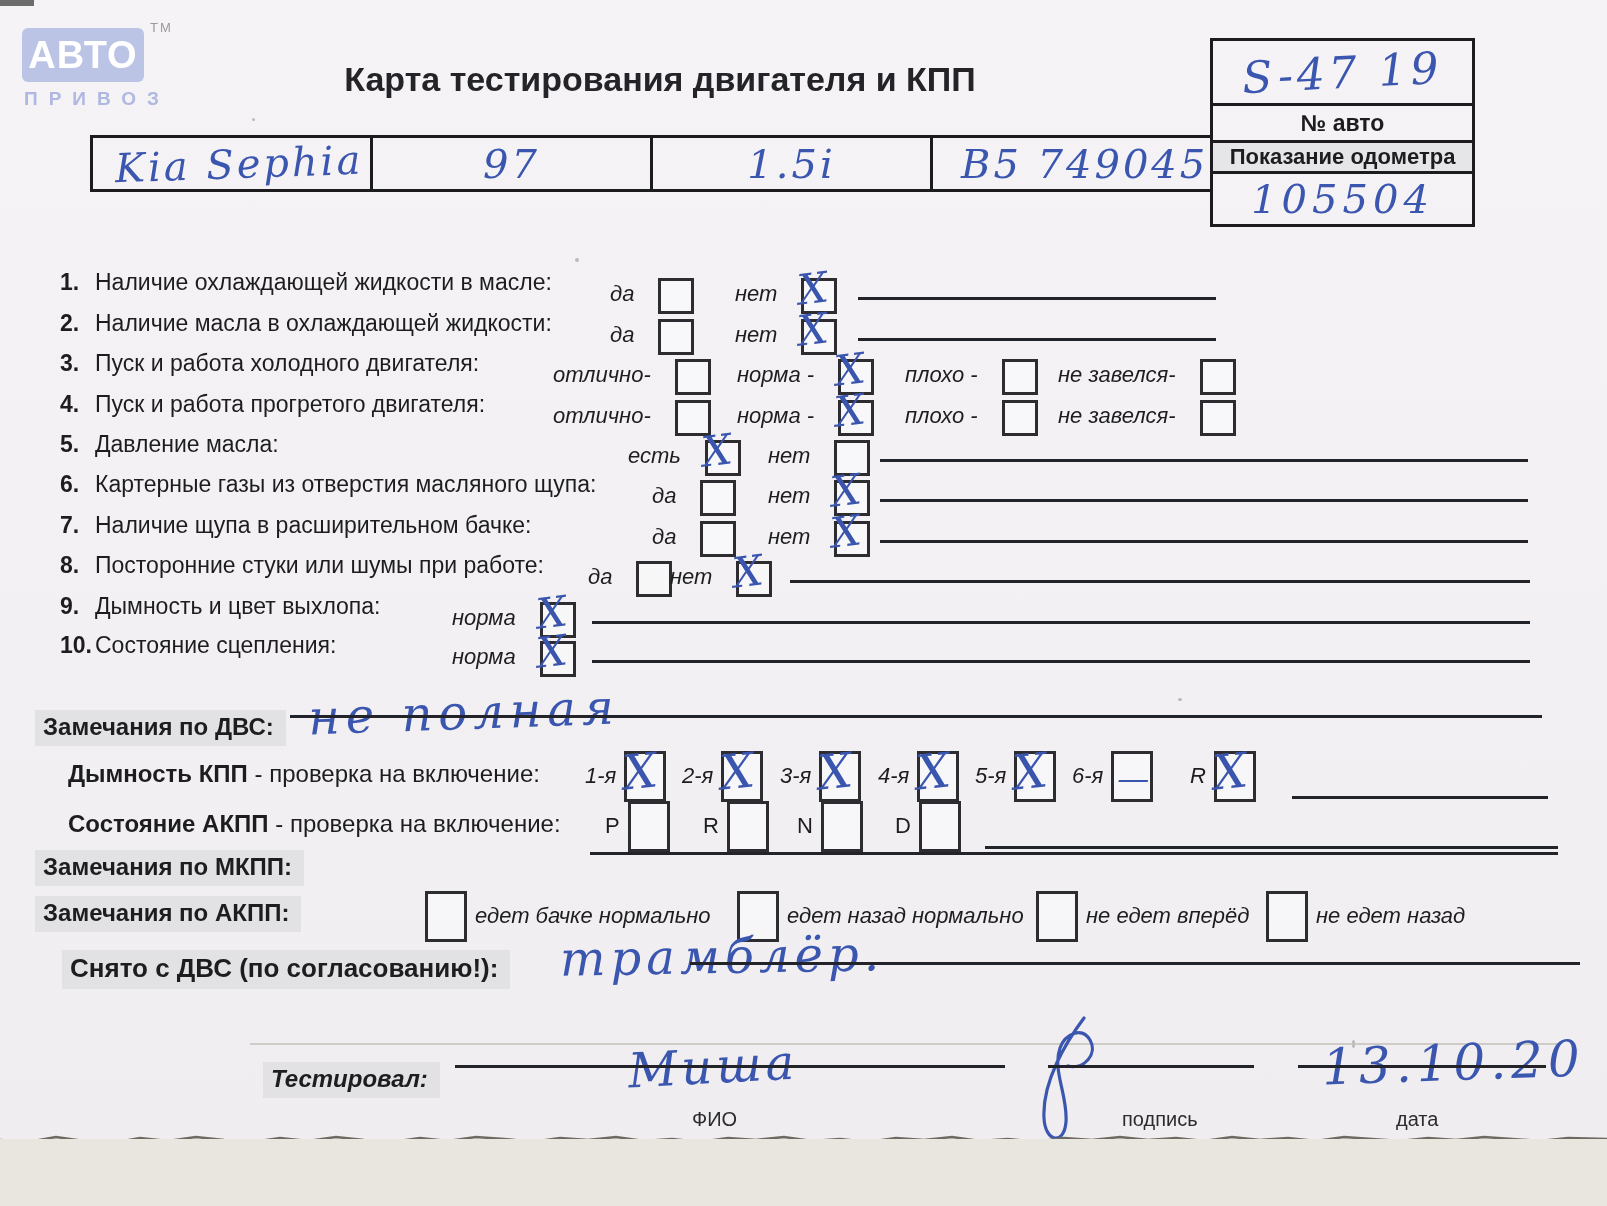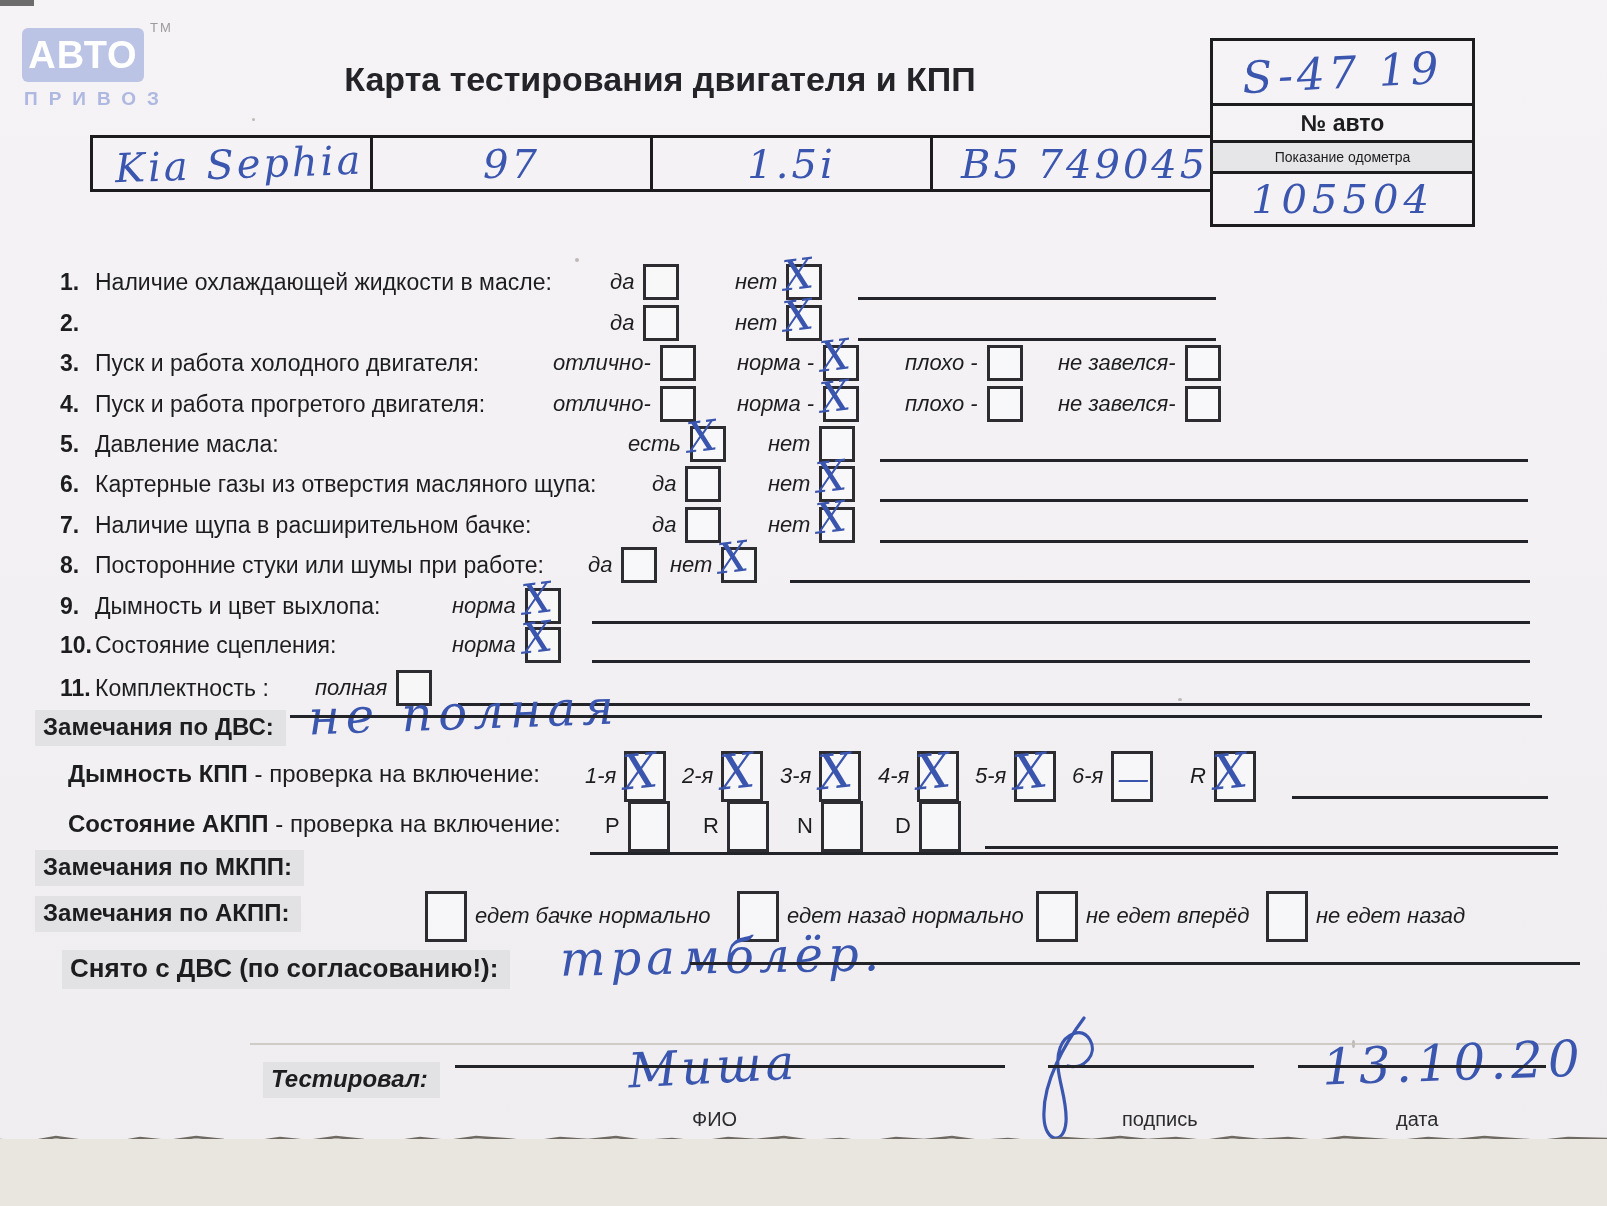--- a/index.html
+++ b/index.html
@@ -21,21 +21,21 @@
   td.th{font-weight:bold;font-size:23px;height:27px;background:#f0eff1;}
   td.vcell{height:49px;}
   td.gray{background:#e6e5e7;}
   
   .hw{font-family:"DejaVu Serif",serif;font-style:italic;color:#3b56af;white-space:nowrap;}
   .hw-lg{font-size:40px;letter-spacing:3px;}
   
   .row{position:absolute;left:0;width:1607px;height:42px;line-height:40px;}
   .num{position:absolute;left:60px;font-weight:bold;font-size:23px;}
   .itemlabel{position:absolute;left:95px;font-size:23px;}
-  .opt{position:absolute;top:0;height:40px;display:flex;align-items:center;gap:9px;}
+  .opt{position:absolute;top:12px;height:40px;display:flex;align-items:flex-end;gap:24px;}
   .optlabel{font-style:italic;font-size:22px;white-space:nowrap;}
   .cb{position:relative;flex:none;width:30px;height:30px;border:3px solid #2d2d31;background:rgba(255,255,255,.45);}
   .cb .mark{position:absolute;left:-6px;top:-13px;font-family:"DejaVu Serif",serif;font-style:italic;
             font-size:42px;line-height:1;color:#3a55ae;transform:rotate(-7deg);}
   .wline{position:absolute;top:35px;border-top:3px solid #23232a;height:0;}
   
   .gearrow{position:absolute;left:0;width:1607px;height:52px;}
   .gearlabel{position:absolute;left:68px;top:10px;font-size:24px;}
   .gear{position:absolute;top:0;display:flex;align-items:center;gap:8px;height:52px;}
   .gearname{font-style:italic;font-size:22px;}
@@ -81,21 +81,21 @@
 
   <table class="vt" style="left:1210px;top:38px;width:265px">
     <tbody>
         <tr>
           <td style="height:60px"><span class="hw" style="font-size:44px;letter-spacing:4px;display:inline-block;transform:rotate(-3deg)">S-47 19</span></td>
         </tr>
     <tr>
           <td style="height:32px;font-weight:bold;font-size:23px">№ авто</td>
         </tr>
     <tr>
-          <td class="gray" style="height:26px;font-weight:normal;font-size:14px">Показание одометра</td>
+          <td class="gray" style="height:26px;font-weight:bold;font-size:22px">Показание одометра</td>
         </tr>
     <tr>
           <td style="height:48px"><span class="hw" style="font-size:40px;letter-spacing:5px">105504</span></td>
         </tr>
   </tbody>
     </table>
 
   <div class="row" style="top:262px">
     <span class="num">1.</span>
     <span class="itemlabel">Наличие охлаждающей жидкости в масле:</span>
@@ -109,20 +109,21 @@
         <span class="optlabel">нет</span>
         <span class="cb">
           <i class="mark">X</i>
         </span>
       </div>
     <div class="wline" style="left:858px;width:358px"></div>
   </div>
 
   <div class="row" style="top:303px">
     <span class="num">2.</span>
+    <span class="itemlabel">Наличие масла в охлаждающей жидкости:</span>
     <div class="opt" style="left:610px">
         <span class="optlabel">да</span>
         <span class="cb">
           <i class="mark"></i>
         </span>
       </div>
     <div class="opt" style="left:735px">
         <span class="optlabel">нет</span>
         <span class="cb">
           <i class="mark">X</i>
@@ -278,31 +279,20 @@
     <span class="itemlabel">Состояние сцепления:</span>
     <div class="opt" style="left:452px">
         <span class="optlabel">норма</span>
         <span class="cb">
           <i class="mark">X</i>
         </span>
       </div>
     <div class="wline" style="left:592px;width:938px"></div>
   </div>
 
-  <div class="row" style="top:668px">
-    <span class="num">11.</span>
-    <span class="itemlabel">Комплектность :</span>
-    <div class="opt" style="left:315px">
-        <span class="optlabel">полная</span>
-        <span class="cb">
-          <i class="mark"></i>
-        </span>
-      </div>
-    <div class="wline" style="left:458px;width:1072px"></div>
-  </div>
 
   <div class="glabel" style="left:35px;top:710px">Замечания по ДВС:</div>
   <div class="abs hw" style="left:308px;top:684px;font-size:48px;letter-spacing:6px;transform:rotate(-2deg)">не полная</div>
   <div class="wline" style="left:290px;top:715px;width:1252px"></div>
 
   <div class="gearrow" style="top:750px">
     <div class="gearlabel"><b>Дымность КПП</b><span> - проверка на включение:</span></div>
     <div class="gear" style="left:585px">
         <span class="gearname">1-я</span>
         <span class="gb">

